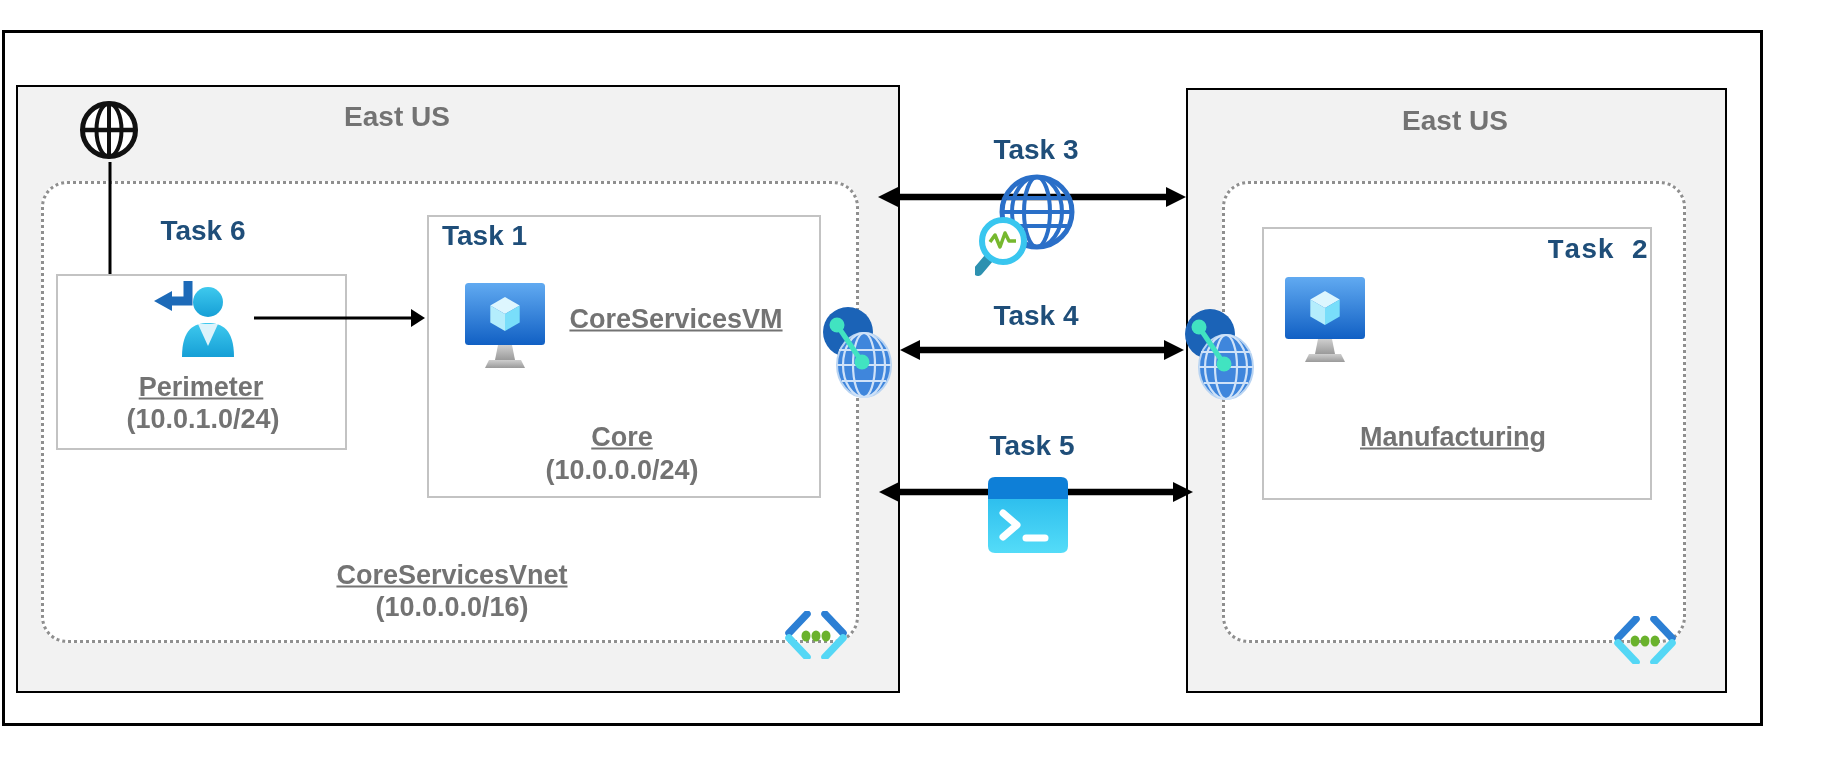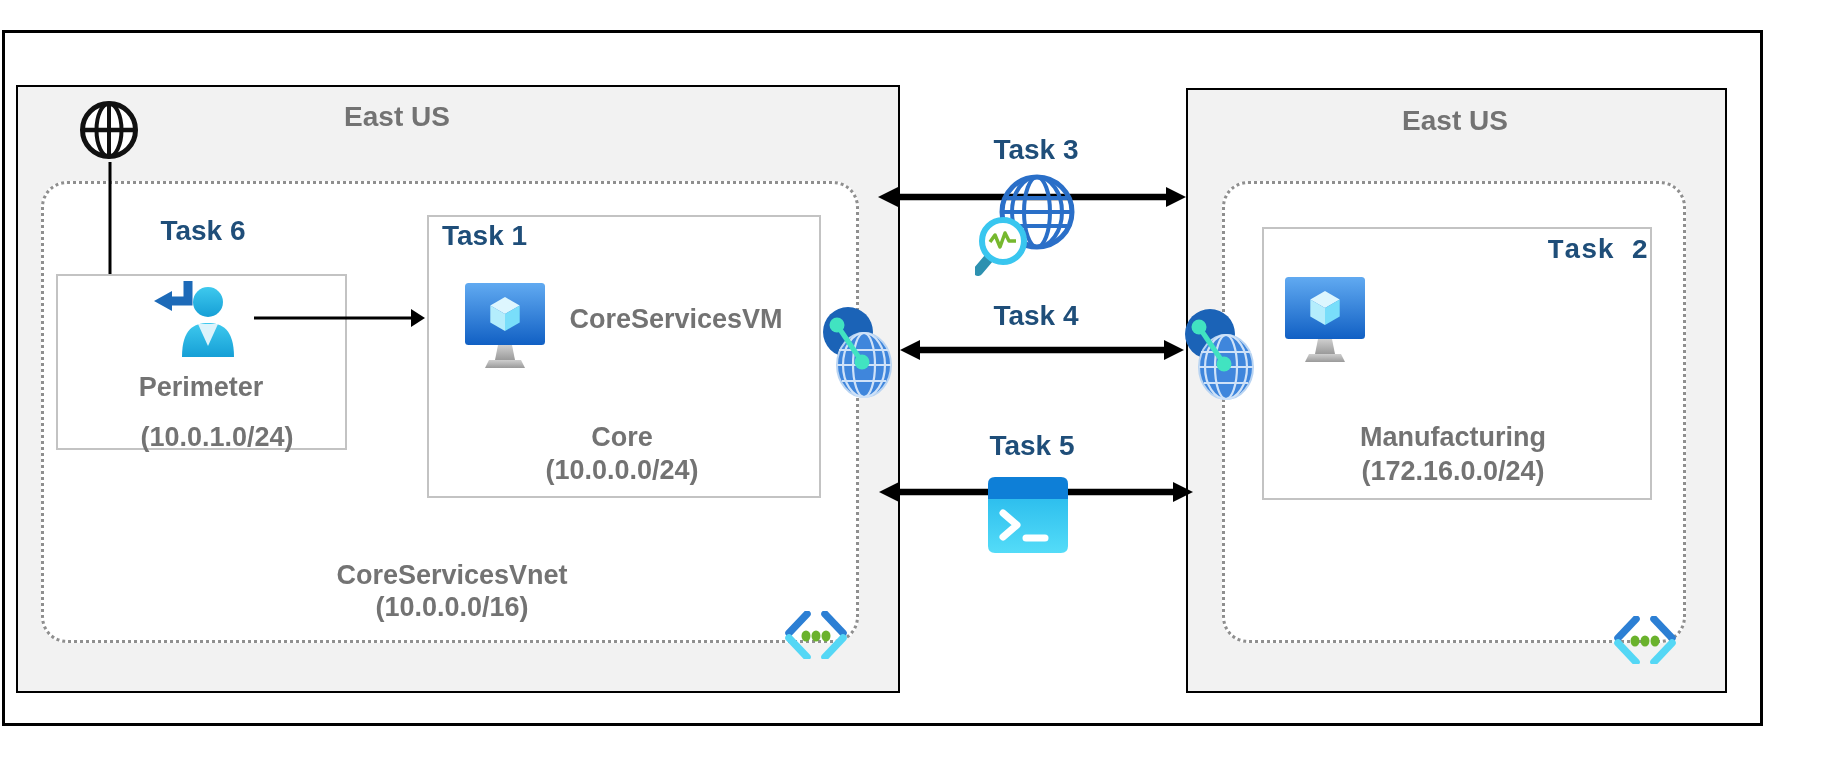--- a/index.html
+++ b/index.html
@@ -15,21 +15,21 @@
   .box { position:absolute; }
   .rg-box { border: 3px solid #000; background:#fff; }
   .region { background:#f2f2f2; border: 2.5px solid #000; }
   .vnet-dotted { background:#fff; border: 3px dotted #8f8f8f; border-radius: 26px; }
   .subnet-box { background:#fff; border: 2px solid #c3c3c3; }
 
   .lbl { position:absolute; transform: translate(-50%,-50%); white-space:nowrap; font-weight:bold; color:#737373; }
   .lbl-left { position:absolute; transform: translateY(-50%); white-space:nowrap; font-weight:bold; color:#000; }
   .lbl-right { position:absolute; transform: translateY(-50%); white-space:nowrap; font-weight:bold; color:#000; text-align:right;font-family:Liberation Mono, monospace; }
   .task { color:#1F4E79; font-size:28px; }
-  .name { font-size:27px; }
+  .name { font-size:27px;text-decoration:underline; }
   .cidr { font-size:27px; }
   .region-name { font-size:28px; }
 
   .rg-chip {
     position:absolute; left:14px; top:2px; height:62px; z-index:6;
     display:flex; align-items:center; gap:9px; background:#fff; padding:0 16px 0 4px;
   }
   .rg-title { font-weight:bold; font-size:29px; color:#000; white-space:nowrap; }
   svg { display:block; }
 </style>
@@ -73,21 +73,21 @@
         </linearGradient>
       </defs>
       <path d="M38 4 V24 H20" fill="none" stroke="#1d6ab8" stroke-width="9"></path>
       <polygon points="22,14 22,34 4,24" fill="#1d6ab8"></polygon>
       <circle cx="58" cy="25" r="15" fill="url(#gPerson)"></circle>
       <path d="M32 80 C32 52 44 46 58 46 C72 46 84 52 84 80 Z" fill="url(#gPerson)"></path>
       <polygon points="48,47 68,47 58,69" fill="#ddf3fb"></polygon>
     </svg>
   </div>
   <div class="lbl name" style="left:201px; top:387px;">Perimeter</div>
-  <div class="lbl cidr" style="left:217px; top:419px;margin-top:18px;">(10.0.1.0/24)</div>
+  <div class="lbl cidr" style="left:203px; top:419px;">(10.0.1.0/24)</div>
 
   <div class="abs" style="left:254px; top:308px;">
     <svg width="172" height="20" viewBox="0 0 172 20">
       <line x1="0" y1="10" x2="158" y2="10" stroke="#000" stroke-width="3"></line>
       <polygon points="157,1 157,19 171,10" fill="#000"></polygon>
     </svg>
   </div>
 
   <div class="box subnet-box" style="left:427px; top:215px; width:394px; height:283px;"></div>
   <div class="lbl-left task" style="left:442px; top:236px;">Task 1</div>
@@ -151,21 +151,20 @@
       </defs>
       <rect x="1" y="1" width="80" height="62" rx="3.5" fill="url(#gScreen2)"></rect>
       <polygon points="26.3,23.5 41,15 55.7,23.5 41,32" fill="#ddf6fe"></polygon>
       <polygon points="26.3,23.5 41,32 41,49 26.3,40.5" fill="#b4edfc"></polygon>
       <polygon points="55.7,23.5 41,32 41,49 55.7,40.5" fill="#79defa"></polygon>
       <polygon points="34,63 48,63 51,78 31,78" fill="url(#gStand2)"></polygon>
       <polygon points="25,78 57,78 61,86 21,86" fill="url(#gStand2)"></polygon>
     </svg>
   </div>
   <div class="lbl name" style="left:1453px; top:437px;">Manufacturing</div>
-  <div class="lbl cidr" style="left:1453px; top:471px;">(172.16.0.0/24)</div>
 
 
   <div class="abs" style="left:1613px; top:616px;">
     <svg width="64" height="48" viewBox="0 0 64 48">
       <line x1="23" y1="3" x2="5" y2="22" stroke="#2c7fd4" stroke-width="7.5" stroke-linecap="round"></line>
       <line x1="5" y1="27" x2="23" y2="46" stroke="#55d7f5" stroke-width="7.5" stroke-linecap="round"></line>
       <line x1="41" y1="3" x2="59" y2="22" stroke="#2c7fd4" stroke-width="7.5" stroke-linecap="round"></line>
       <line x1="59" y1="27" x2="41" y2="46" stroke="#55d7f5" stroke-width="7.5" stroke-linecap="round"></line>
       <ellipse cx="22" cy="25" rx="4.5" ry="5.5" fill="#6ab22c"></ellipse>
       <ellipse cx="32" cy="25" rx="4.5" ry="5.5" fill="#6ab22c"></ellipse>

